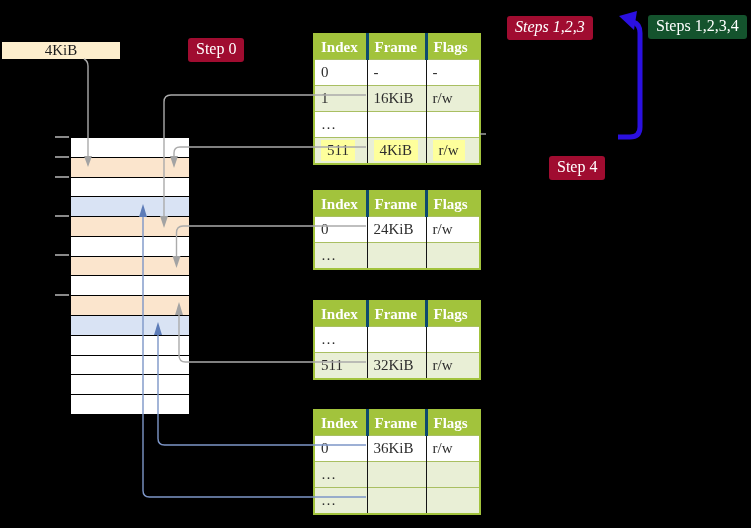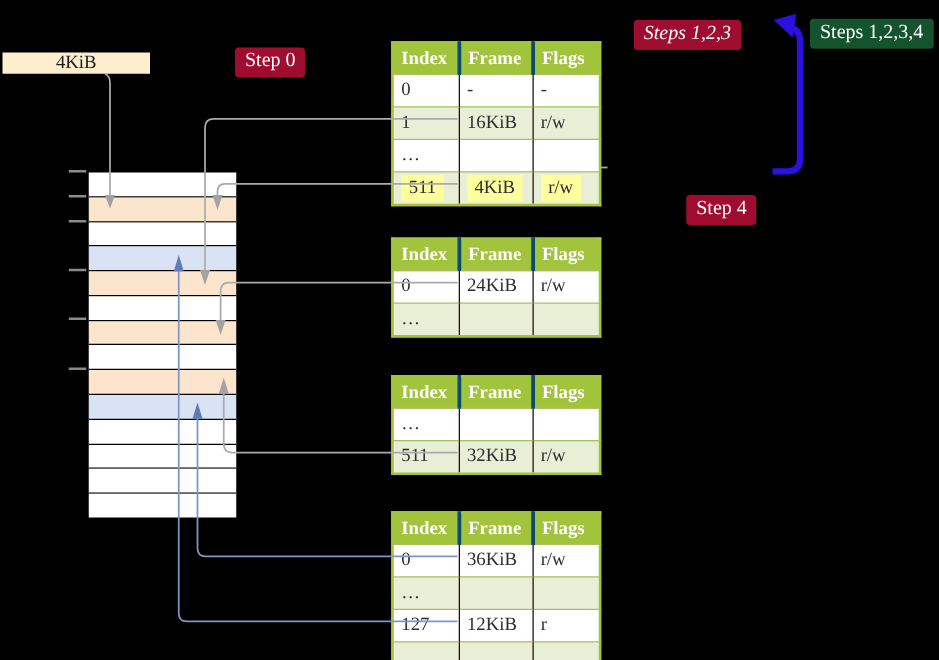--- a/index.html
+++ b/index.html
@@ -171,25 +171,20 @@
     <tr>
       <td>0</td>
       <td>36KiB</td>
       <td>r/w</td>
     </tr>
     <tr class="alt">
       <td>…</td>
       <td></td>
       <td></td>
     </tr>
-    <tr>
-      <td>127</td>
-      <td>12KiB</td>
-      <td>r</td>
-    </tr>
     <tr class="alt">
       <td>…</td>
       <td></td>
       <td></td>
     </tr>
   </tbody>
     </table>
 
   <svg class="overlay" width="751" height="528" viewBox="0 0 751 528">
 

